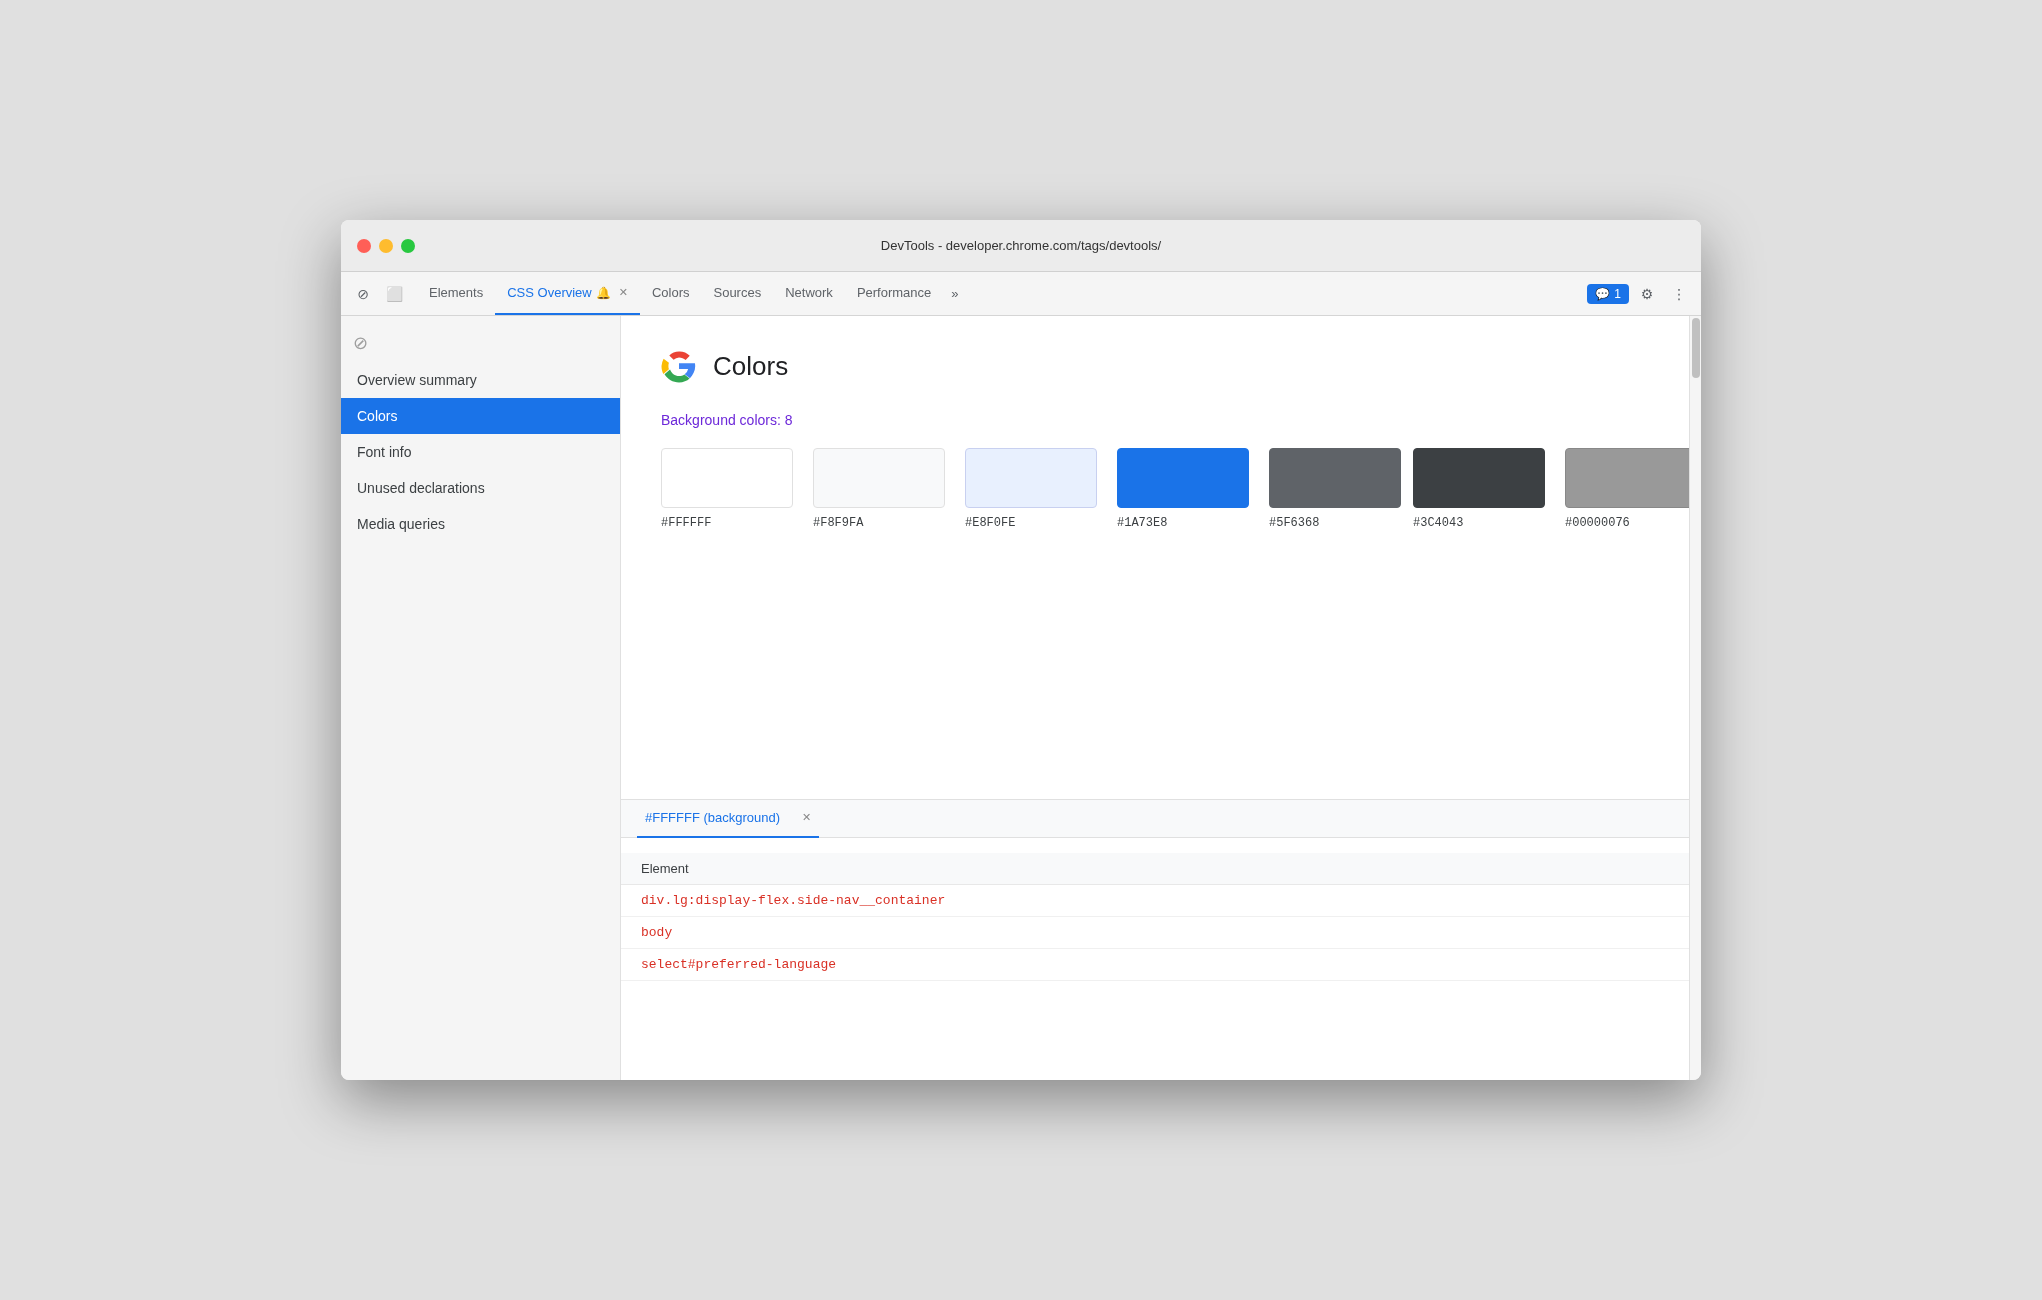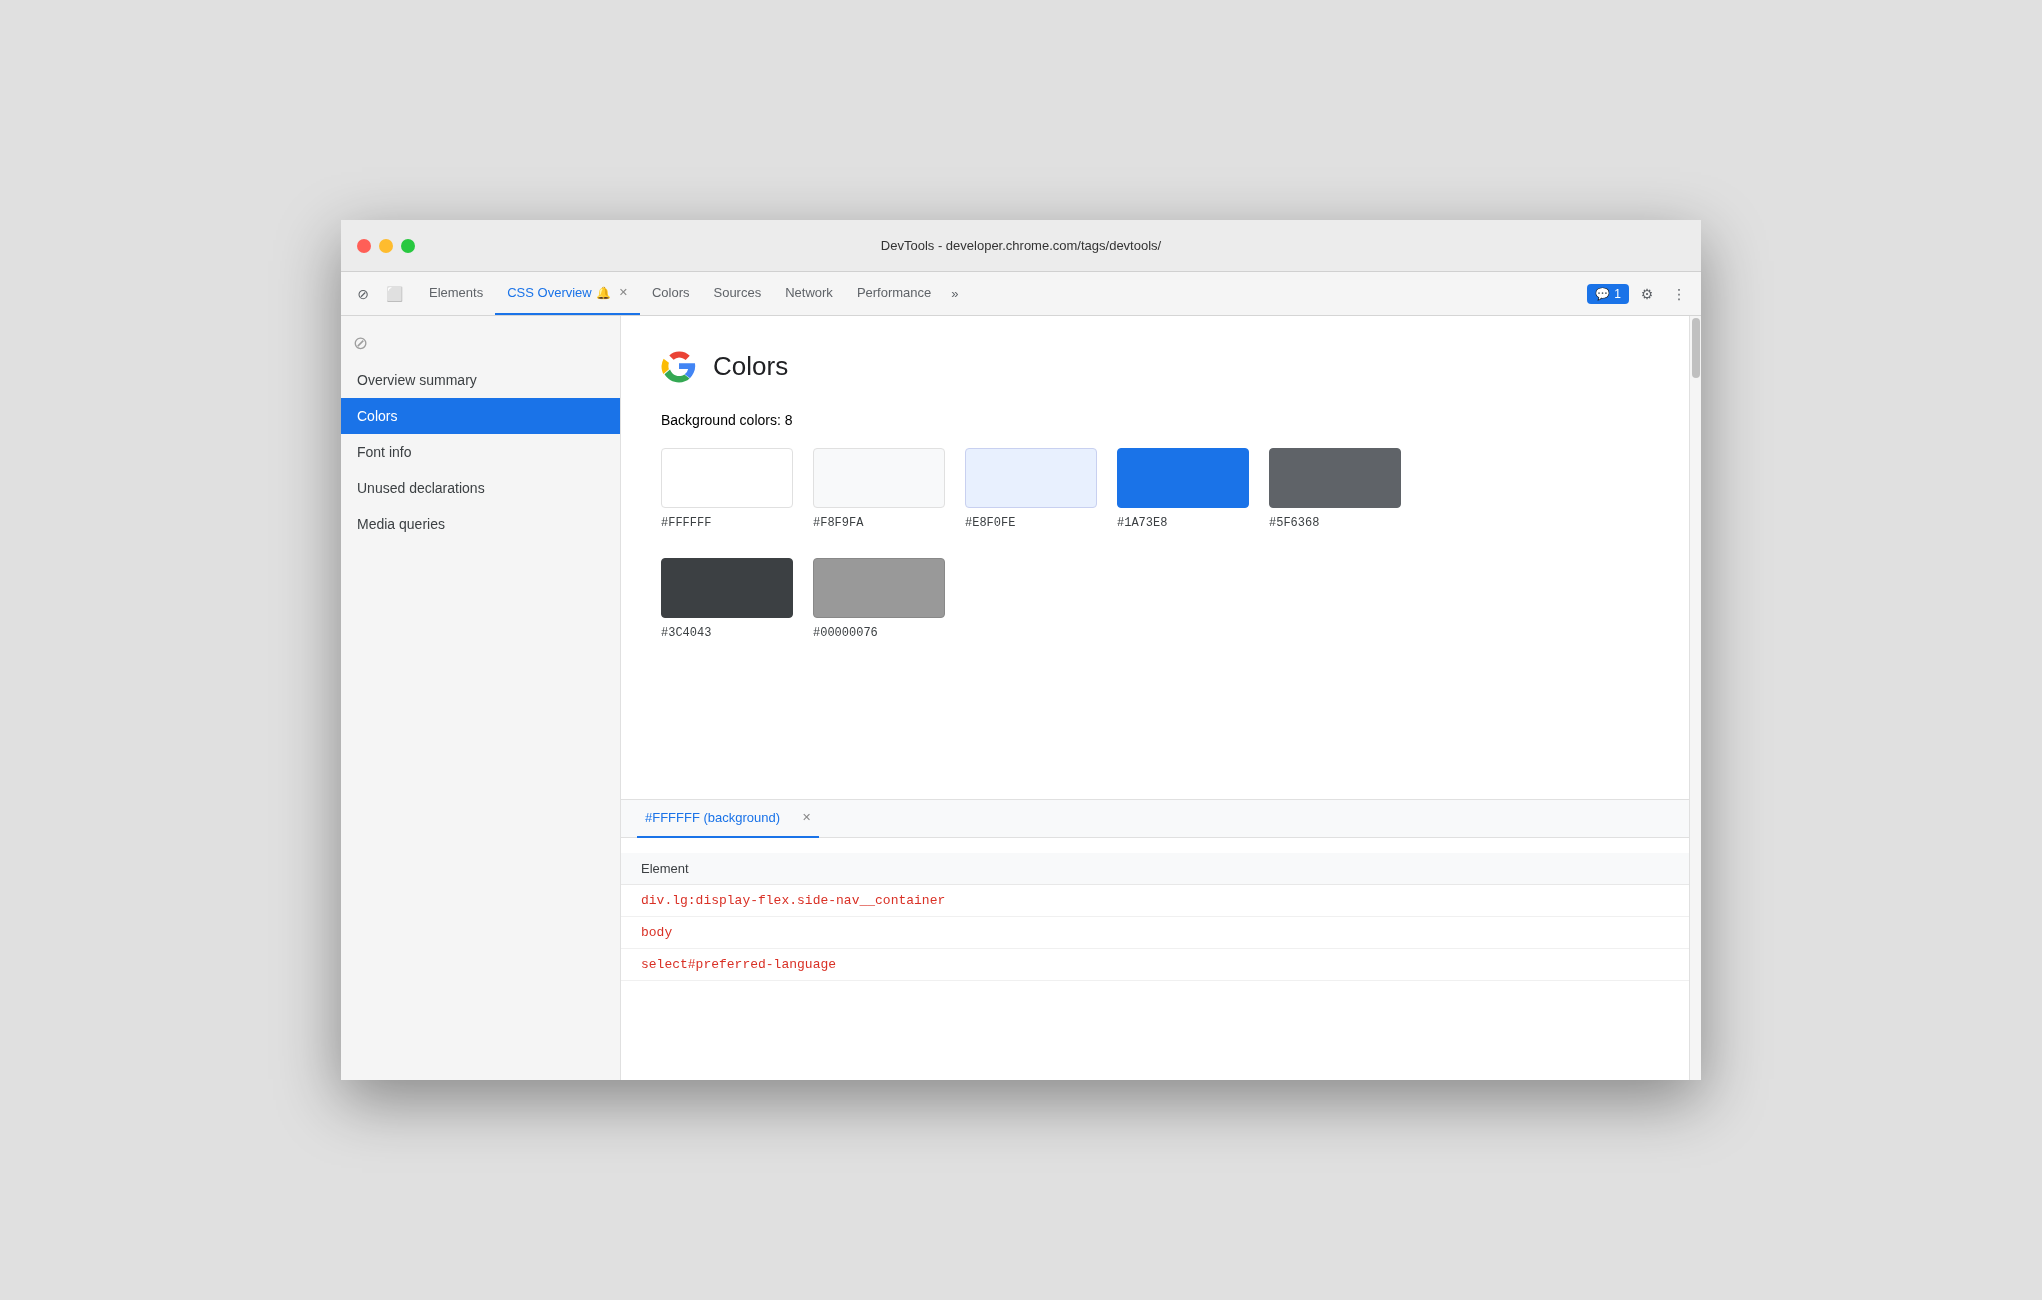--- a/index.html
+++ b/index.html
@@ -8,21 +8,21 @@
       display: flex;
       justify-content: center;
       align-items: center;
       min-height: 100vh;
       font-family: -apple-system, BlinkMacSystemFont, 'Segoe UI', sans-serif;
     }
     .window {
       width: 1360px;
       height: 860px;
       background: #f5f5f5;
-      border-radius: 0;
+      border-radius: 8px;
       box-shadow: 0 20px 60px rgba(0,0,0,0.4);
       overflow: hidden;
       display: flex;
       flex-direction: column;
     }
     
     .title-bar {
       background: #ececec;
       height: 52px;
       display: flex;
@@ -180,27 +180,27 @@
       width: 36px;
       height: 36px;
     }
     .colors-title {
       font-size: 26px;
       font-weight: 400;
       color: #202124;
     }
     .bg-colors-label {
       font-size: 14px;
-      color: #000000;
+      color: #6d28d9;
       margin-bottom: 20px;
     }
     .color-swatches {
       display: flex;
-      flex-direction: column;
-      gap: 28px;
+      flex-direction: row;
+      gap: 12px;
     }
     .color-row {
       display: flex;
       gap: 20px;
     }
     .color-item {
       display: flex;
       flex-direction: column;
       align-items: flex-start;
       gap: 8px;

